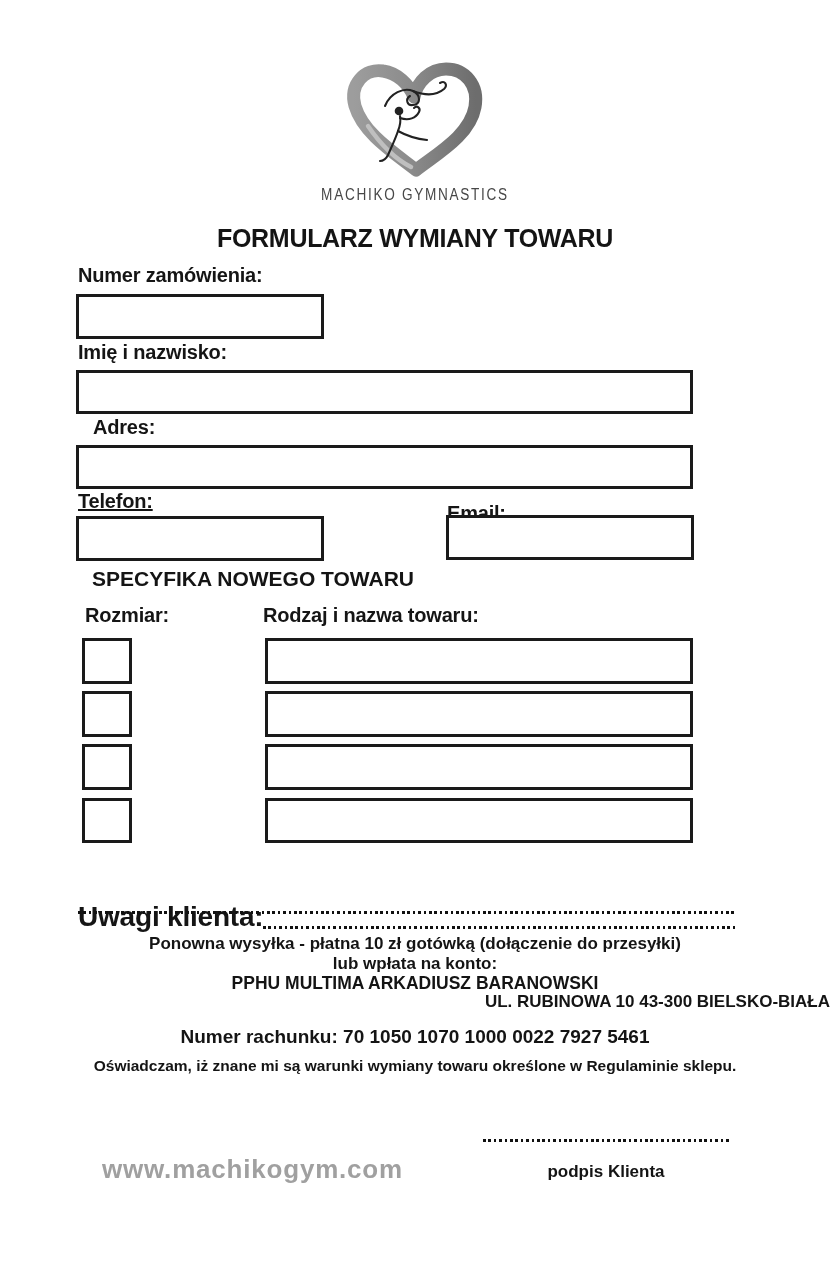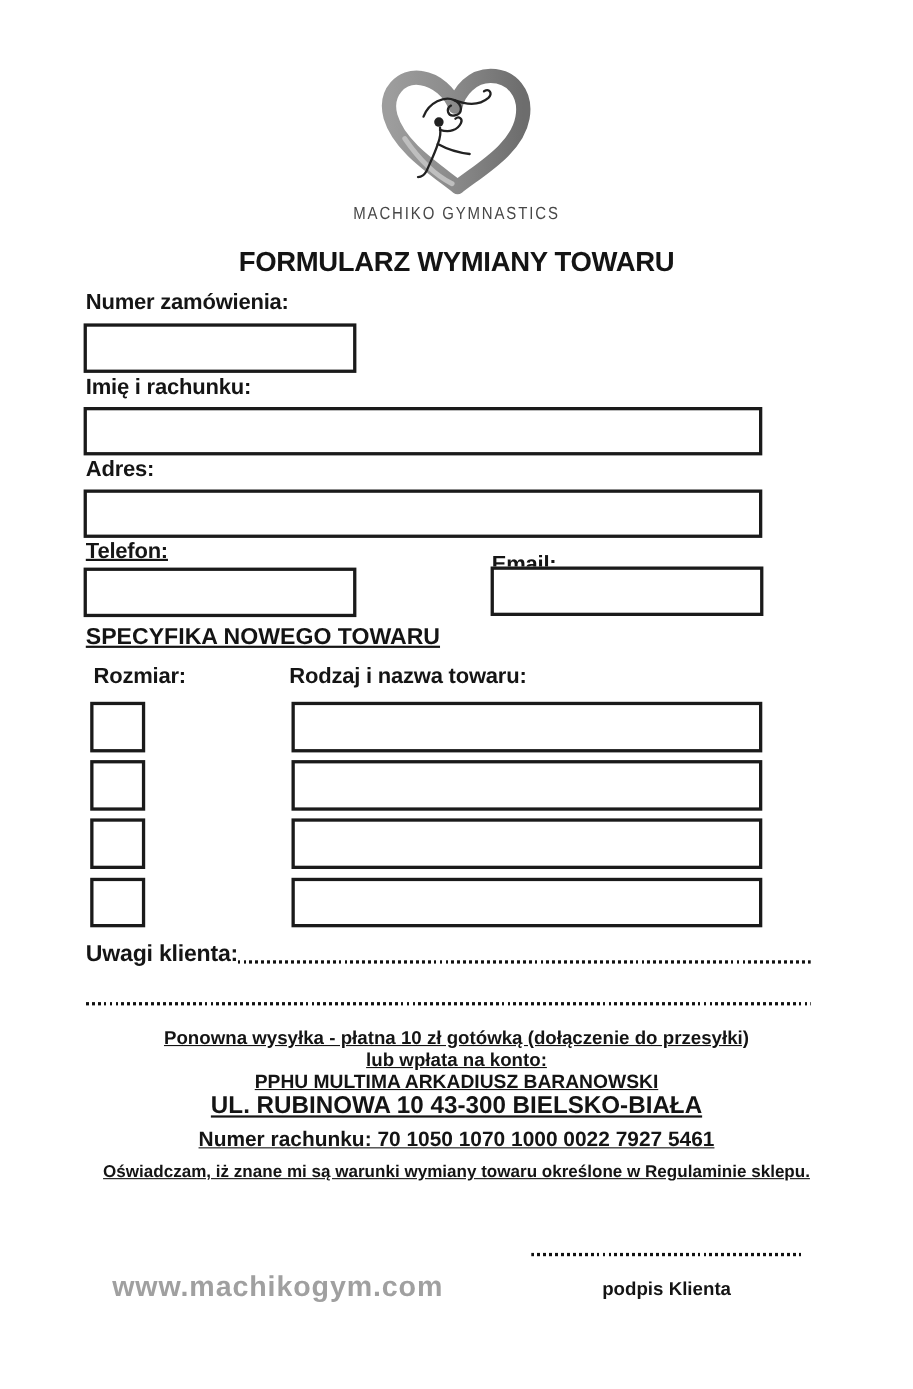--- a/index.html
+++ b/index.html
@@ -36,39 +36,38 @@
   .brand-text {
     left:0; right:0; top:186px;
     text-align:center;
     font-size:16px;
     font-weight:400;
     letter-spacing:2px;
     color:#474747;
     transform:scaleX(0.85);
   }
   .spec-heading {
-    left:78px; top:567px;
-    font-weight:700; font-size:21px;text-decoration:underline;
+    left:92px; top:567px;
+    font-weight:700; font-size:21px;
   }
   .dots {
     background-image:repeating-linear-gradient(90deg,#111 0 2.6px,transparent 2.6px 5.4px);
     height:3px;
   }
   .uwagi-row {
     left:78px; top:856px; width:659px;
     display:flex; align-items:flex-end;
   }
-  .uwagi-row .label { font-size:21px; }
+  .uwagi-row .label { font-size:28px;margin-top:45px; }
   .uwagi-row .dots { flex:1; margin-bottom:4px; }
   .center-text {
     left:0; right:0;
     text-align:center;
     font-weight:700;
     white-space:nowrap;
-    text-decoration:underline;
   }
   .website {
     left:102px; top:1154px;
     font-weight:700;
     font-size:26px;
     color:#a0a0a0;
     letter-spacing:0.8px;
     text-decoration:none;
     white-space:nowrap;
   }
@@ -103,24 +102,24 @@
       <circle cx="61" cy="57" r="4.3" fill="#222222" stroke="none"></circle>
     </g>
   </svg>
   <div class="abs brand-text">MACHIKO GYMNASTICS</div>
 
   <div class="abs page-title">FORMULARZ WYMIANY TOWARU</div>
 
   <div class="abs label" style="left:78px; top:264px;">Numer zamówienia:</div>
   <div class="input-box" style="left:76px; top:294px; width:248px; height:45px;"></div>
 
-  <div class="abs label" style="left:78px; top:341px;">Imię i rachunku:</div>
+  <div class="abs label" style="left:78px; top:341px;">Imię i nazwisko:</div>
   <div class="input-box" style="left:76px; top:370px; width:617px; height:44px;"></div>
 
-  <div class="abs label" style="left:78px; top:416px;">Adres:</div>
+  <div class="abs label" style="left:93px; top:416px;">Adres:</div>
   <div class="input-box" style="left:76px; top:445px; width:617px; height:44px;"></div>
 
   <div class="abs label" style="left:78px; top:490px;text-decoration:underline;">Telefon:</div>
   <div class="abs label" style="left:447px; top:490px;margin-top:12px;">Email:</div>
   <div class="input-box" style="left:76px; top:516px; width:248px; height:45px;"></div>
   <div class="input-box" style="left:446px; top:515px; width:248px; height:45px;"></div>
 
   <div class="abs spec-heading">SPECYFIKA NOWEGO TOWARU</div>
   <div class="abs label" style="left:85px; top:604px;">Rozmiar:</div>
   <div class="abs label" style="left:263px; top:604px;">Rodzaj i nazwa towaru:</div>
@@ -139,21 +138,21 @@
 
   <div class="abs uwagi-row">
     <span class="label">Uwagi klienta:</span>
     <span class="dots"></span>
   </div>
   <div class="abs dots" style="left:78px; top:911px; width:659px;"></div>
 
   <div class="abs center-text" style="top:934px; font-size:17px;">Ponowna wysyłka - płatna 10 zł gotówką (dołączenie do przesyłki)</div>
   <div class="abs center-text" style="top:954px; font-size:17px;">lub wpłata na konto:</div>
   <div class="abs center-text" style="top:973px; font-size:17.5px;">PPHU MULTIMA ARKADIUSZ BARANOWSKI</div>
-  <div class="abs center-text" style="top:992px; font-size:22px;">UL. RUBINOWA 10 43-300 BIELSKO-BIAŁA</div>
+  <div class="abs center-text" style="top:992px; font-size:17px;text-align:right;">UL. RUBINOWA 10 43-300 BIELSKO-BIAŁA</div>
   <div class="abs center-text" style="top:1026px; font-size:19px;">Numer rachunku: 70 1050 1070 1000 0022 7927 5461</div>
   <div class="abs center-text" style="top:1057px; font-size:15.5px;">Oświadczam, iż znane mi są warunki wymiany towaru określone w Regulaminie sklepu.</div>
 
   <div class="abs dots" style="left:483px; top:1139px; width:246px;"></div>
   <div class="abs sig-label">podpis Klienta</div>
 
   <a class="abs website" href="#">www.machikogym.com</a>
 
 </div>
 

